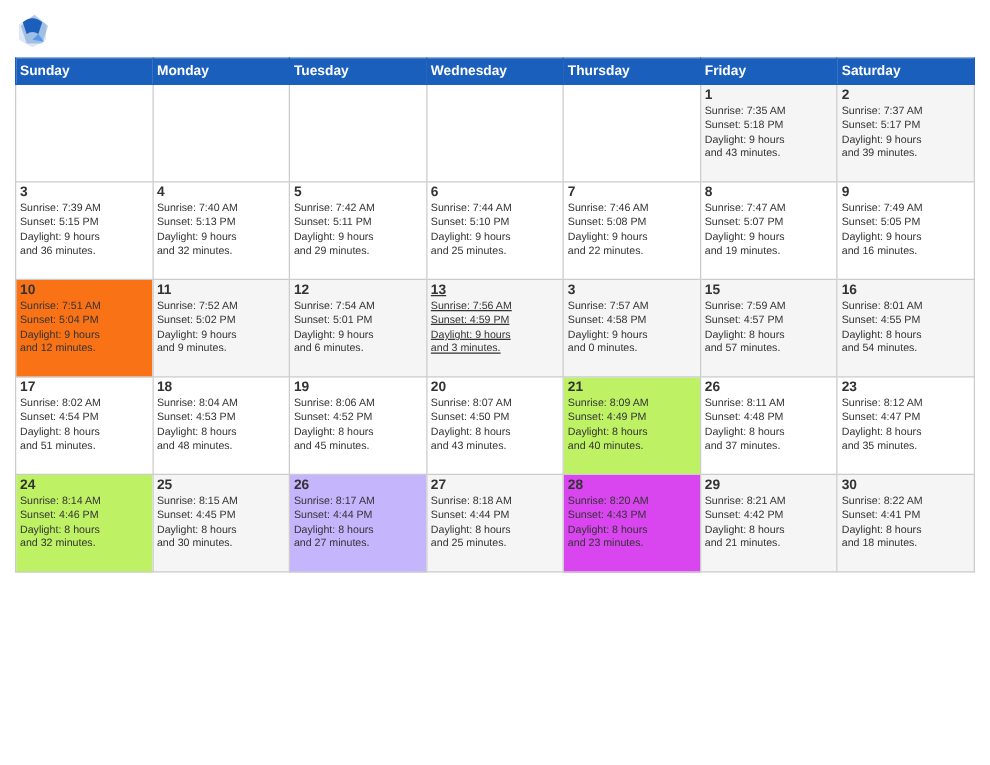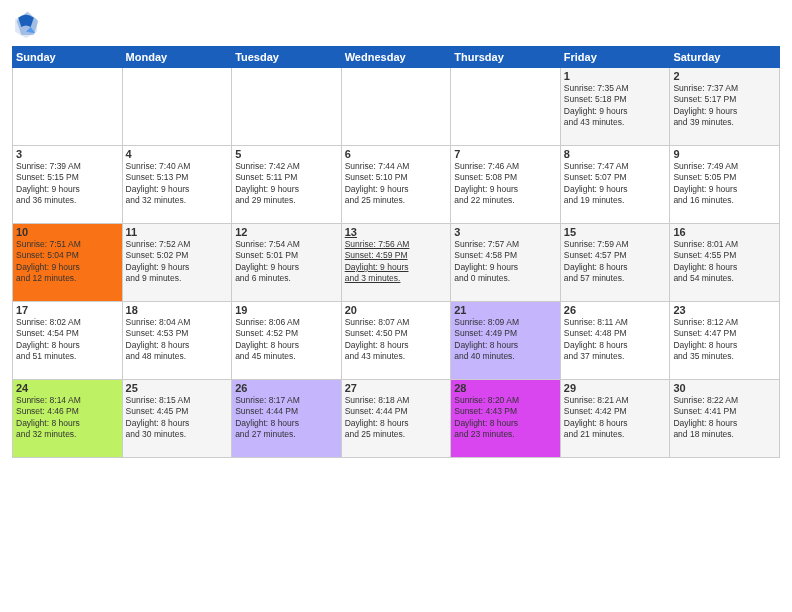--- a/index.html
+++ b/index.html
@@ -280,21 +280,21 @@
 Daylight: 8 hours
 and 45 minutes.</div>
           </td>
           <td style="background: rgb(255, 255, 255);">
             <span class="day-num">20</span>
             <div class="day-info" style="white-space: pre-line;">Sunrise: 8:07 AM
 Sunset: 4:50 PM
 Daylight: 8 hours
 and 43 minutes.</div>
           </td>
-          <td style="background: #c4b5fd;">
+          <td style="background: #bef264;">
             <span class="day-num">21</span>
             <div class="day-info" style="white-space: pre-line;">Sunrise: 8:09 AM
 Sunset: 4:49 PM
 Daylight: 8 hours
 and 40 minutes.</div>
           </td>
           <td style="background: rgb(255, 255, 255);">
             <span class="day-num">26</span>
             <div class="day-info" style="white-space: pre-line;">Sunrise: 8:11 AM
 Sunset: 4:48 PM

